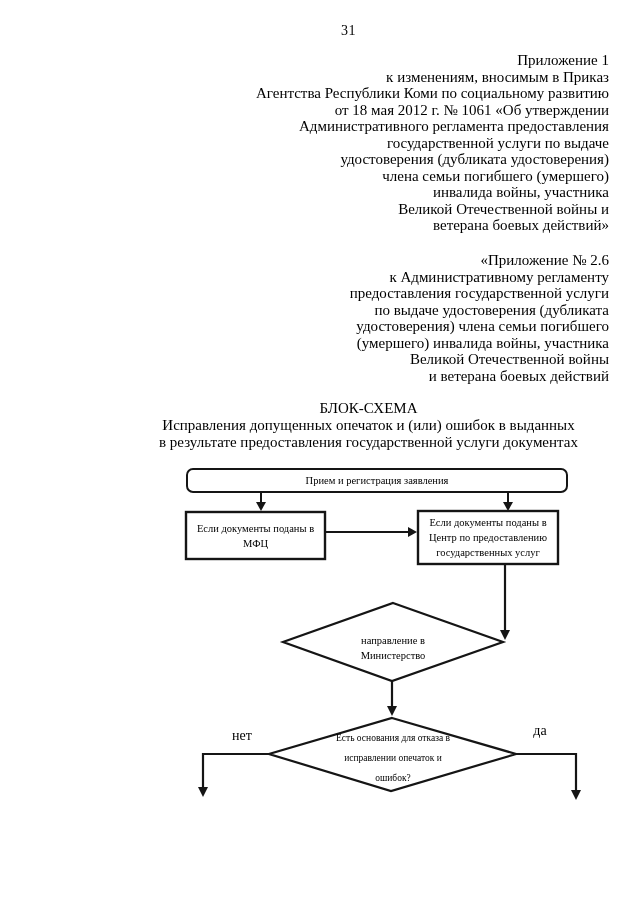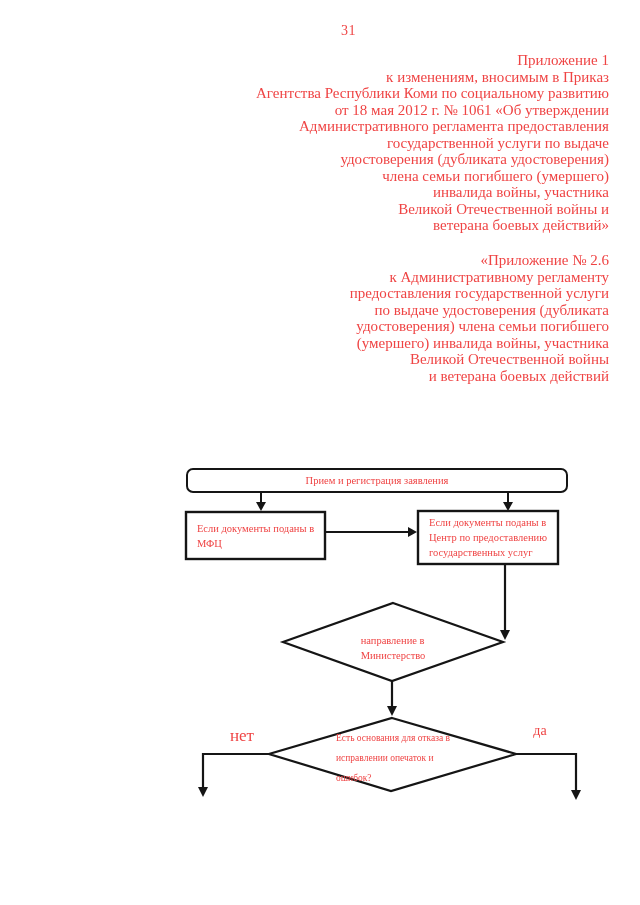--- a/index.html
+++ b/index.html
@@ -1,42 +1,42 @@
 <!DOCTYPE html>
 <html><head>
 <meta charset="utf-8">
 <style>
   html,body{margin:0;padding:0;background:#888;}
   .page{
     position:relative;width:640px;height:905px;background:#ffffff;
-    font-family:"Liberation Serif","DejaVu Serif",serif;color:#ef4444;
+    font-family:"Liberation Serif","DejaVu Serif",serif;color:#000000;
     overflow:hidden;
   }
   .abs{position:absolute;}
   .pre{white-space:pre-line;}
   .page-num{top:23px;left:341px;font-size:14px;letter-spacing:0.5px;}
   .hdr{
     right:31px;top:52px;width:560px;text-align:right;
     font-size:15px;line-height:16.5px;
   }
   .hdr2{top:252px;}
   .title-block{
     left:96px;top:400px;width:545px;text-align:center;
     font-size:15px;line-height:17px;
   }
   .fc-label{
-    display:flex;align-items:center;justify-content:center;
+    display:flex;align-items:center;justify-content:center;text-align:center;
     font-size:10.5px;line-height:15px;
   }
   .lbl-start{left:187px;top:469px;width:380px;height:23px;}
   .lbl-mfc{left:186px;top:512px;width:139px;height:47px;}
   .lbl-center{left:418px;top:511px;width:140px;height:53px;}
   .lbl-d1{left:313px;top:624px;width:160px;height:48px;}
   .lbl-d2{left:303px;top:734px;width:180px;height:48px;font-size:9.5px;line-height:20px;}
-  .lbl-no{left:228px;top:728px;width:28px;height:14px;font-size:17px;}
+  .lbl-no{left:228px;top:728px;width:28px;height:14px;font-size:14px;}
   .lbl-yes{left:527px;top:723px;width:26px;height:14px;font-size:14px;}
   svg.fc{left:0;top:0;}
   .shape{fill:none;stroke:#151515;}
   .arrowhead{fill:#151515;stroke:none;}
 </style>
 </head>
 <body>
 
 <div class="page">
 
@@ -57,20 +57,23 @@
   <div class="abs hdr hdr2 pre">«Приложение № 2.6
 к Административному регламенту
 предоставления государственной услуги
 по выдаче удостоверения (дубликата
 удостоверения) члена семьи погибшего
 (умершего) инвалида войны, участника
 Великой Отечественной войны
 и ветерана боевых действий</div>
 
   <div class="abs title-block">
+    <div>БЛОК-СХЕМА</div>
+    <div class="pre">Исправления допущенных опечаток и (или) ошибок в выданных
+в результате предоставления государственной услуги документах</div>
   </div>
 
   <svg class="abs fc" width="640" height="905" viewBox="0 0 640 905" xmlns="http://www.w3.org/2000/svg">
 
     <rect class="shape" x="187" y="469" width="380" height="23" rx="6" stroke-width="2"></rect>
 
     <g>
       <line class="shape" x1="261" y1="492" x2="261" y2="503" stroke-width="2"></line>
       <polygon class="arrowhead" points="256,502 266,502 261,511"></polygon>
     </g>

